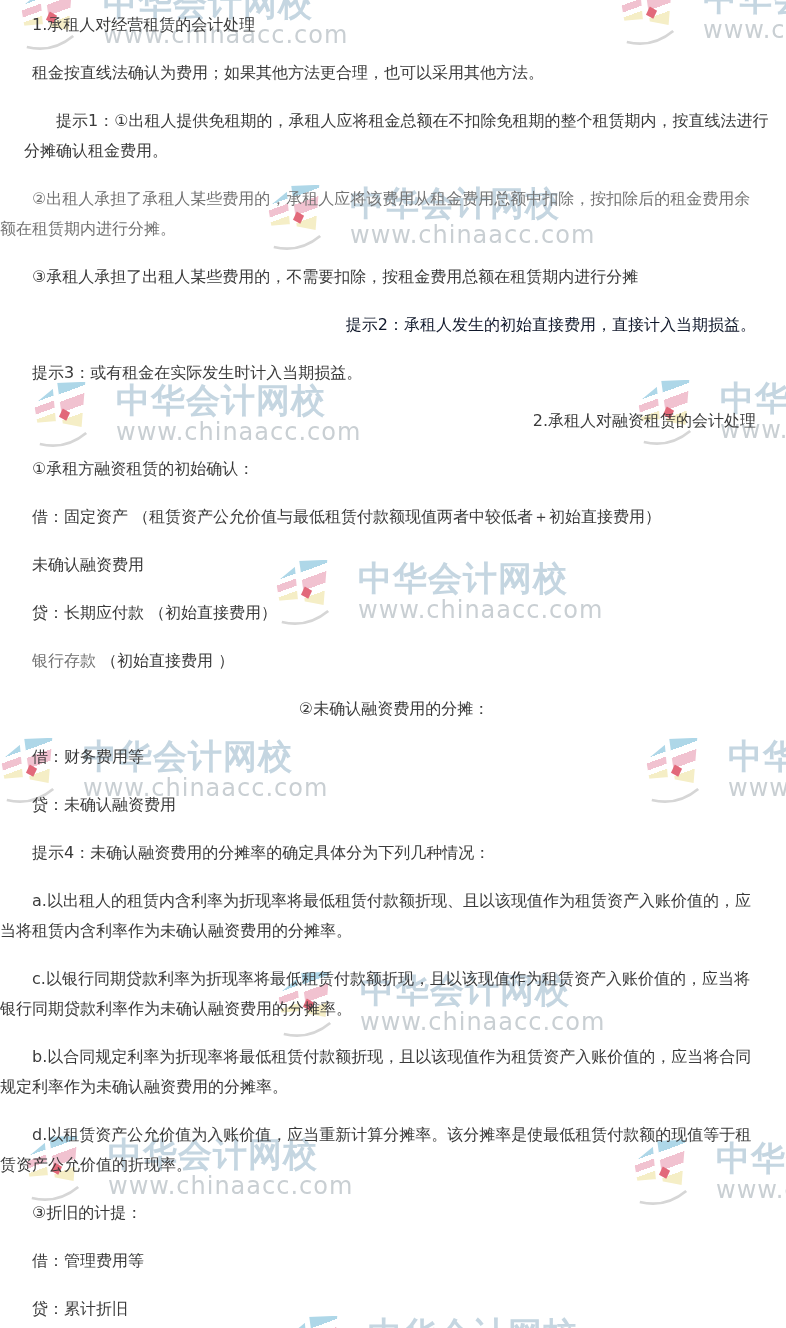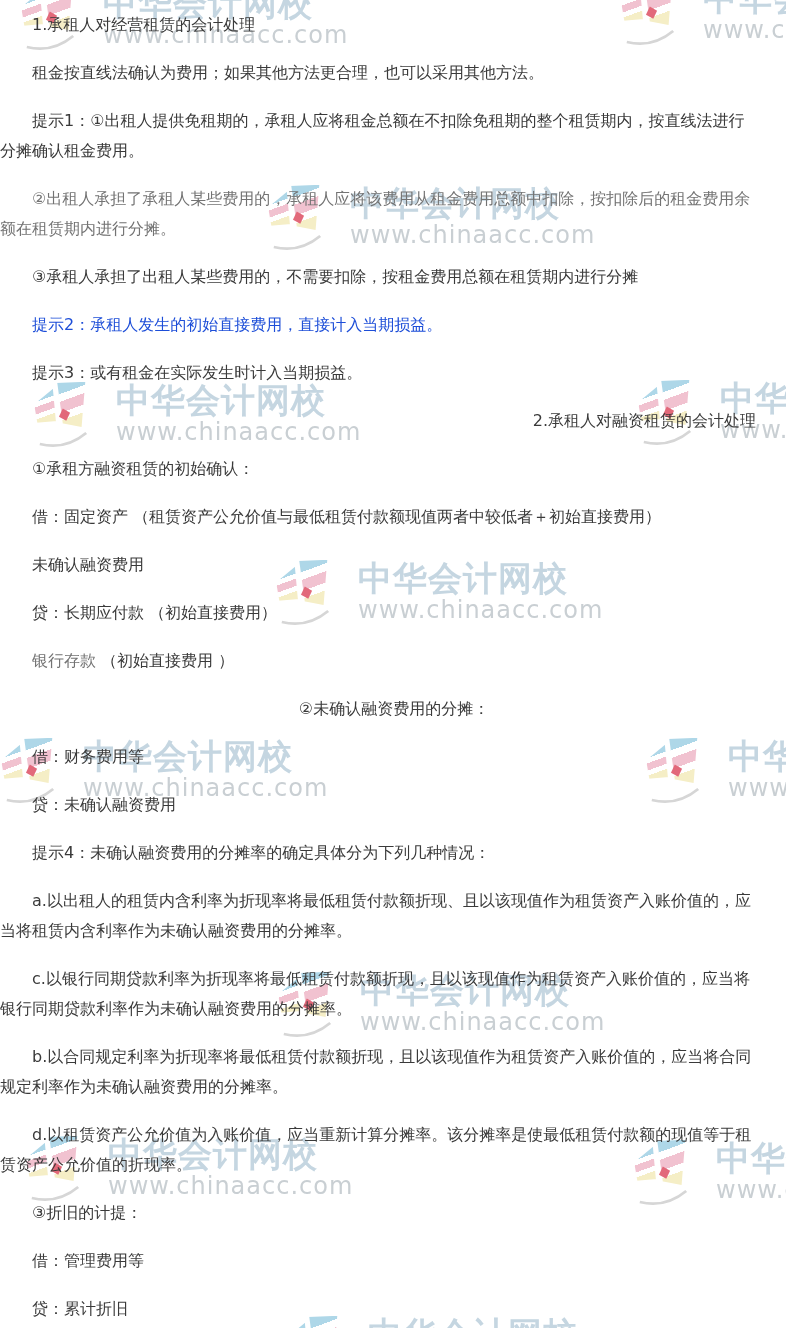--- a/index.html
+++ b/index.html
@@ -245,24 +245,24 @@
       </svg>
       <div>
         <div class="wm-cn" style="color:#c5d6e1">中华会计网校</div>
       </div>
     </div>
   </div>
 
 <main id="content">
     <p class="para" style="color: rgb(58, 58, 58);"><span>1.承租人对经营租赁的会计处理</span></p>
     <p class="para" style="color: rgb(58, 58, 58);"><span>租金按直线法确认为费用；如果其他方法更合理，也可以采用其他方法。</span></p>
-    <p class="para" style="color: rgb(58, 58, 58);"><span>提示1：①出租人提供免租期的，承租人应将租金总额在不扣除免租期的整个租赁期内，按直线法进行分摊确认租金费用。</span></p>
+    <p class="para" style="color: rgb(58, 58, 58); padding-left: 24px;"><span>提示1：①出租人提供免租期的，承租人应将租金总额在不扣除免租期的整个租赁期内，按直线法进行分摊确认租金费用。</span></p>
     <p class="para" style="color: #737373;"><span>②出租人承担了承租人某些费用的，承租人应将该费用从租金费用总额中扣除，按扣除后的租金费用余额在租赁期内进行分摊。</span></p>
     <p class="para" style="color: rgb(58, 58, 58);"><span>③承租人承担了出租人某些费用的，不需要扣除，按租金费用总额在租赁期内进行分摊</span></p>
-    <p class="para" style="color: #1d4ed8;"><span>提示2：承租人发生的初始直接费用，直接计入当期损益。</span></p>
+    <p class="para" style="color: #0f172a; text-align: right;"><span>提示2：承租人发生的初始直接费用，直接计入当期损益。</span></p>
     <p class="para" style="color: rgb(58, 58, 58);"><span>提示3：或有租金在实际发生时计入当期损益。</span></p>
     <p class="para" style="color: rgb(58, 58, 58); text-align: right;"><span>2.承租人对融资租赁的会计处理</span></p>
     <p class="para" style="color: rgb(58, 58, 58);"><span>①承租方融资租赁的初始确认：</span></p>
     <p class="para" style="color: rgb(58, 58, 58);"><span>借：固定资产 （租赁资产公允价值与最低租赁付款额现值两者中较低者＋初始直接费用）</span></p>
     <p class="para" style="color: rgb(58, 58, 58);"><span>未确认融资费用</span></p>
     <p class="para" style="color: rgb(58, 58, 58);"><span>贷：长期应付款 （初始直接费用）</span></p>
     <p class="para" style="color: rgb(58, 58, 58);"><span class="seg-link" style="color: #737373;">银行存款</span><span> （初始直接费用 ）</span></p>
     <p class="para" style="color: rgb(58, 58, 58); text-align: center;"><span>②未确认融资费用的分摊：</span></p>
     <p class="para" style="color: rgb(58, 58, 58);"><span>借：财务费用等</span></p>
     <p class="para" style="color: rgb(58, 58, 58);"><span>贷：未确认融资费用</span></p>

